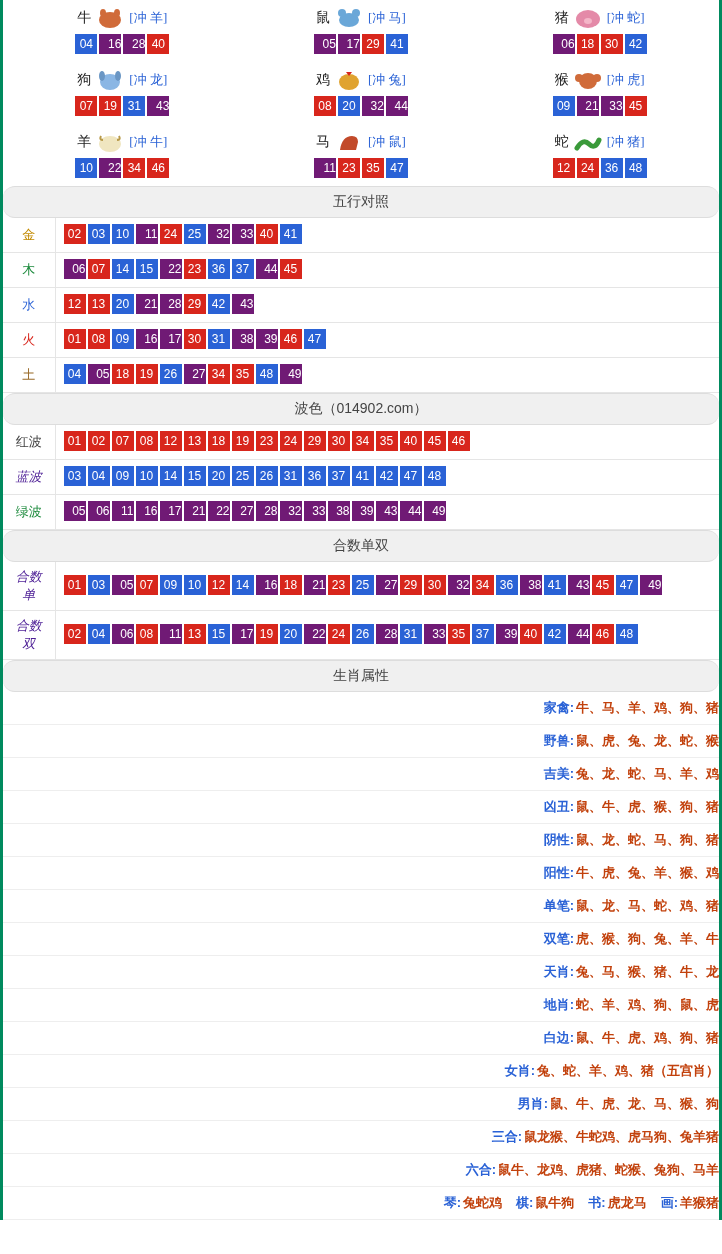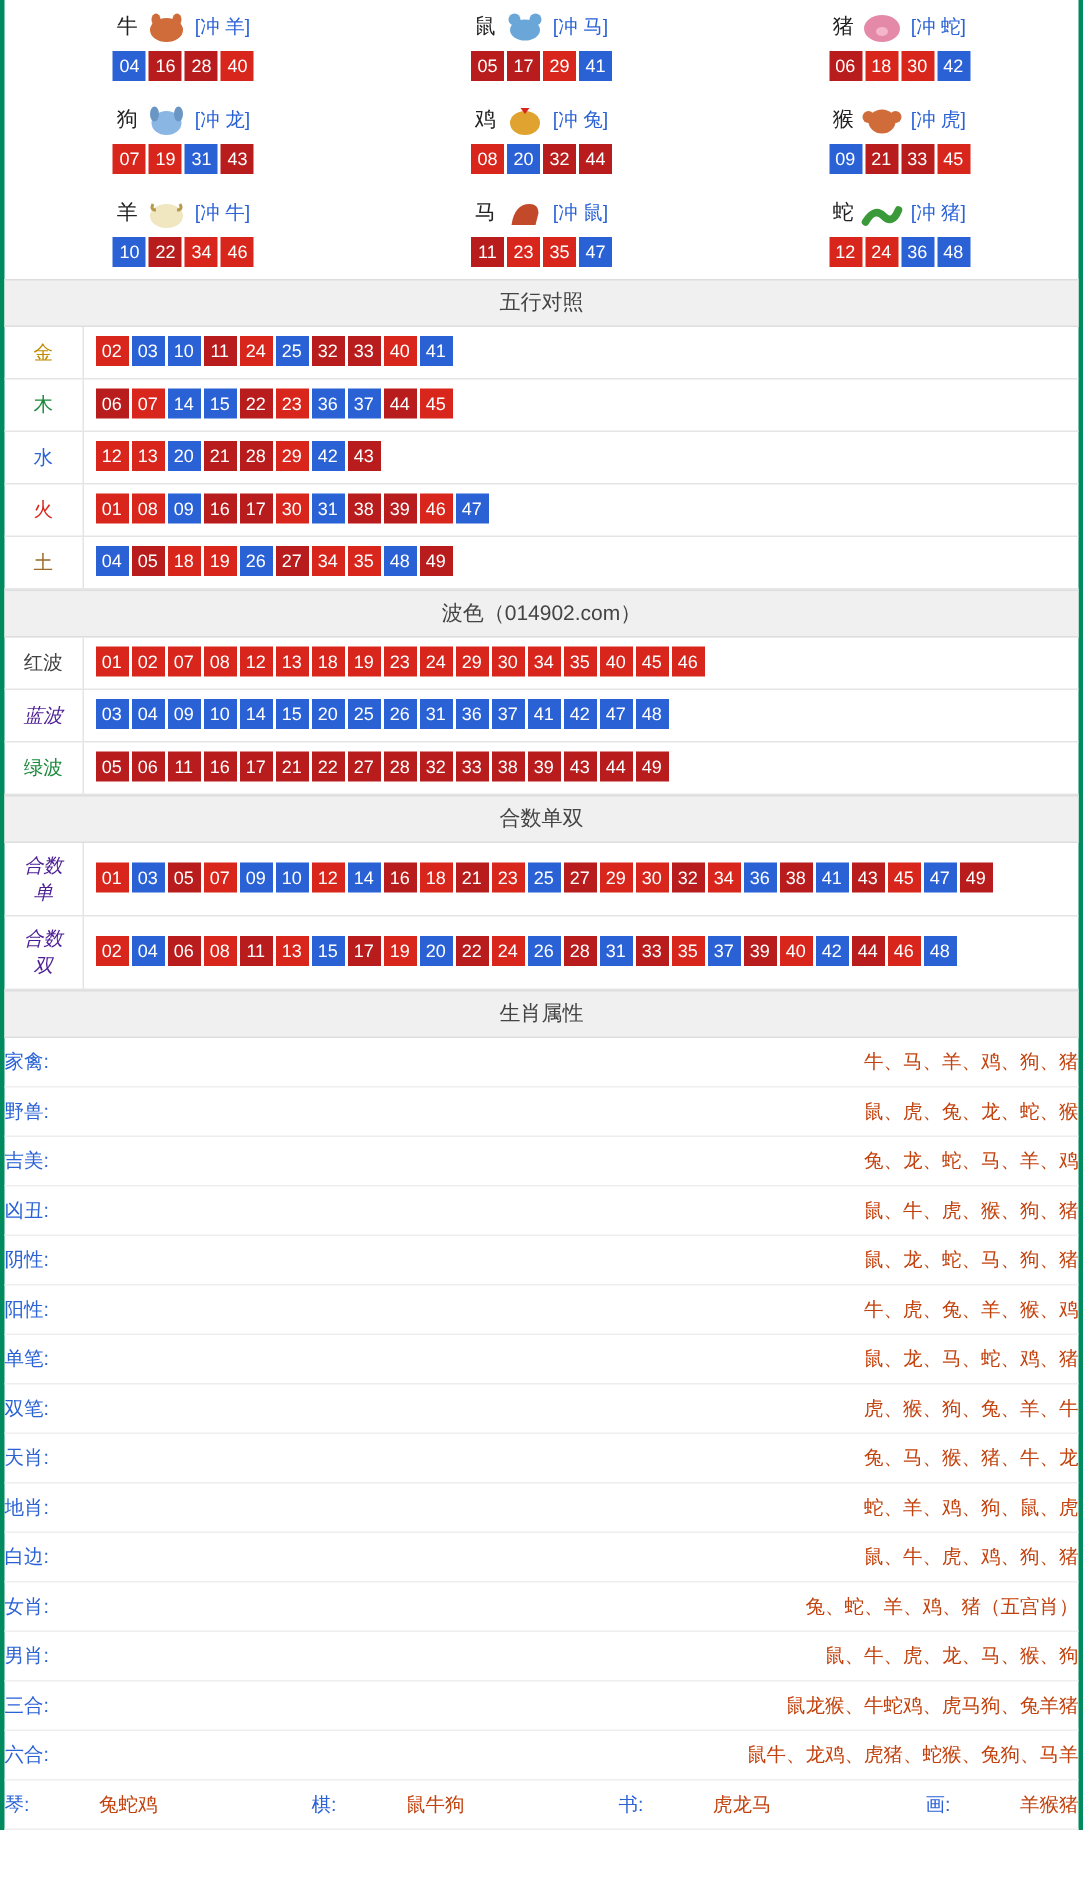--- a/index.html
+++ b/index.html
@@ -2,40 +2,40 @@
 <html><head>
 <meta charset="utf-8">
 <style>
 *{margin:0;padding:0;box-sizing:border-box;}
 body{font-family:Arial,"Microsoft YaHei",sans-serif;font-size:13px;background:#fff;width:722px;}
 .wrap{border-left:3px solid #008a5e;border-right:3px solid #008a5e;}
 .zgrid{display:flex;flex-wrap:wrap;}
 .zcell{width:33.33%;text-align:center;padding:6px 0 8px;}
 .zline1{display:flex;align-items:center;justify-content:center;gap:2px;margin-bottom:4px;}
 .zname{font-size:14px;color:#222;}
-.zchong{color:#2a62d6;font-size:13px;}
+.zchong{color:#2a62d6;font-size:13px;font-family:Liberation Serif, serif;}
 .balls{display:flex;justify-content:center;gap:2px;}
 .b{width:22px;height:20px;line-height:20px;color:#fff;font-size:12px;text-align:center;display:inline-block;}
 .red{background:#d8261c;}
 .blue{background:#2a62d6;}
-.green{background:#b91c1c;}
-.section-h{background:#f0f0f0;border-top:1px solid #ddd;border-bottom:1px solid #ddd;text-align:center;padding:6px 0;font-size:14px;color:#444;}
+.green{background:#701a75;text-align:right;}
+.section-h{background:#f0f0f0;border-top:1px solid #ddd;border-bottom:1px solid #ddd;text-align:center;padding:6px 0;font-size:14px;color:#444;border-radius:12px;}
 table{width:100%;border-collapse:collapse;}
 td{border-bottom:1px solid #e5e5e5;padding:6px 8px;vertical-align:middle;}
 td.lab{width:52px;text-align:center;border-right:1px solid #e5e5e5;}
 .lab-gold{color:#c28a00;}
 .lab-wood{color:#1c8a3c;}
 .lab-water{color:#2a62d6;}
 .lab-fire{color:#d8261c;}
 .lab-earth{color:#9a6b2a;}
 .lab-red{color:#404040;}
 .lab-blue{color:#4c1d95;font-style:italic;}
 .lab-green{color:#1c8a3c;}
 .balls-row .b{margin-right:2px;margin-bottom:2px;}
-.attr-row{display:flex;justify-content:space-between;padding:7px 0;border-bottom:1px solid #eee;font-size:13px;}
+.attr-row{display:flex;justify-content:flex-end;padding:7px 0;border-bottom:1px solid #eee;font-size:13px;font-weight:bold;}
 .attr-lab{color:#2a62d6;margin-right:2px;}
 .attr-val{color:#c2410c;}
 .zico{width:34px;height:24px;display:inline-block;position:relative;}
 </style>
 </head>
 <body>
 <div class="wrap">
 
 <div class="zgrid" id="zgrid">
       <div class="zcell">

